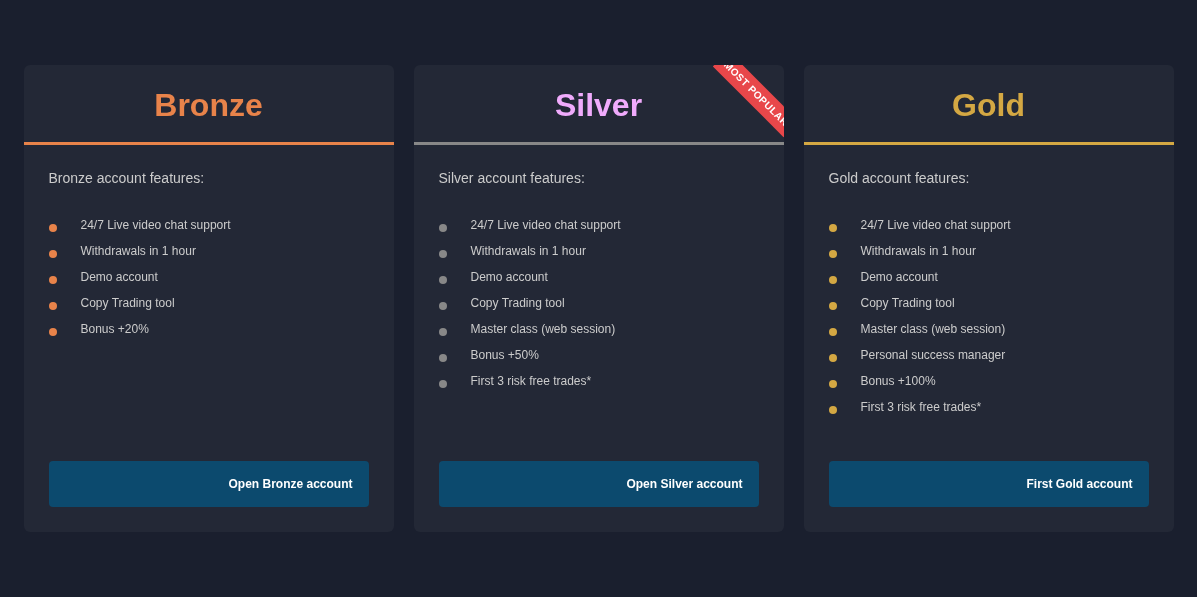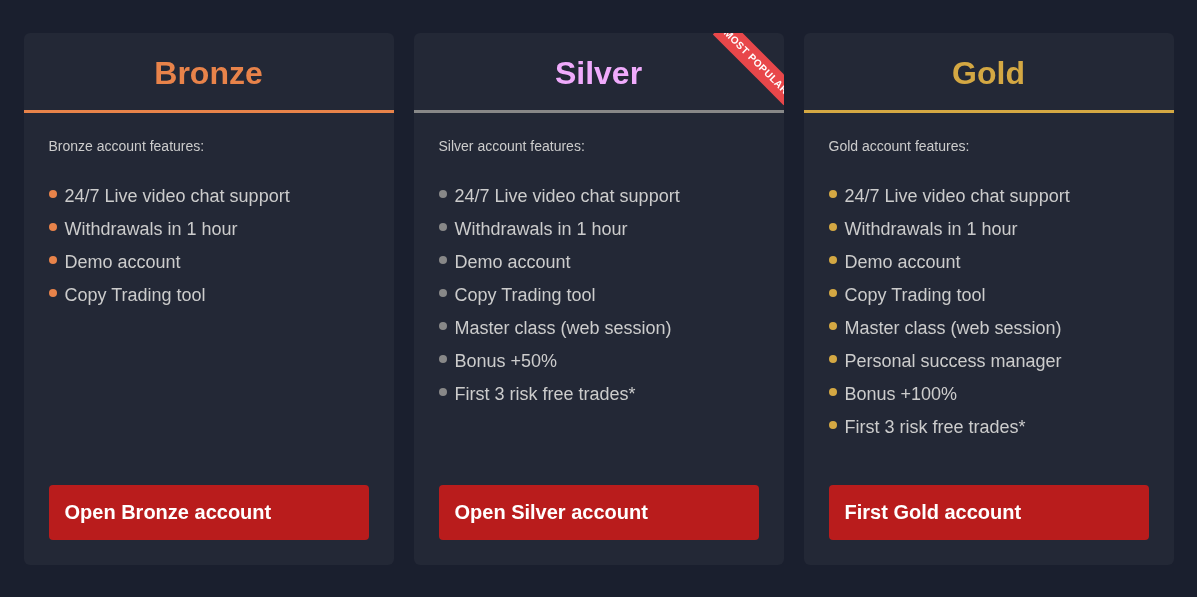--- a/index.html
+++ b/index.html
@@ -86,25 +86,25 @@
       margin-bottom: 32px;
     }
 
     .features-list {
       list-style: none;
       padding: 0;
     }
 
     .features-list li {
       color: #cccccc;
-      font-size: 18px;
+      font-size: 12px;
       margin-bottom: 12px;
       display: flex;
-      align-items: flex-start;
-      gap: 8px;
+      align-items: flex-end;
+      gap: 24px;
     }
 
     .bullet {
       display: inline-block;
       width: 8px;
       height: 8px;
       border-radius: 50%;
       margin-top: 4px;
       flex-shrink: 0;
     }
@@ -121,28 +121,28 @@
       background-color: #d4a843;
     }
 
     .card-footer {
       padding: 15px 25px 25px;
     }
 
     .open-account-btn {
       width: 100%;
       padding: 16px;
-      background-color: #b91c1c;
+      background-color: #0c4a6e;
       color: #ffffff;
       border: none;
       border-radius: 4px;
-      font-size: 20px;
+      font-size: 12px;
       font-weight: bold;
       cursor: pointer;
-      text-align: left;
+      text-align: right;
     }
 
     
     .ribbon {
       position: absolute;
       top: 0;
       right: 0;
       width: 90px;
       height: 90px;
       overflow: hidden;
@@ -185,20 +185,24 @@
             <span>Withdrawals in 1 hour</span>
           </li>
           <li>
             <span class="bullet"></span>
             <span>Demo account</span>
           </li>
           <li>
             <span class="bullet"></span>
             <span>Copy Trading tool</span>
           </li>
+          <li>
+            <span class="bullet"></span>
+            <span>Bonus +20%</span>
+          </li>
         </ul>
       </div>
       <div class="card-footer"><button class="open-account-btn">Open Bronze account</button></div>
     </div>
     <div class="card card-silver">
       <div class="ribbon">
         <div class="ribbon-inner">MOST POPULAR</div>
       </div>
       <div class="card-header">
         <h2>Silver</h2>

